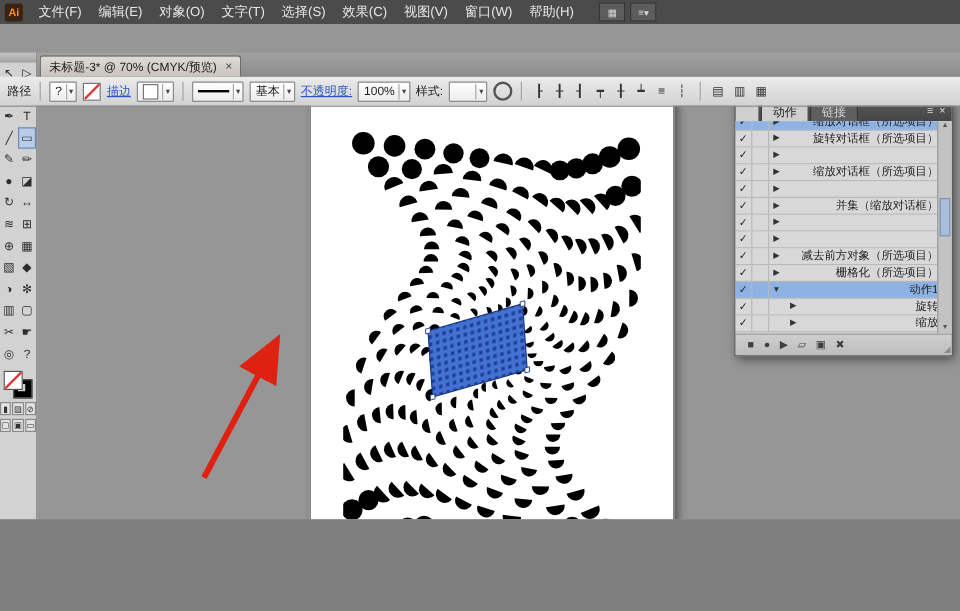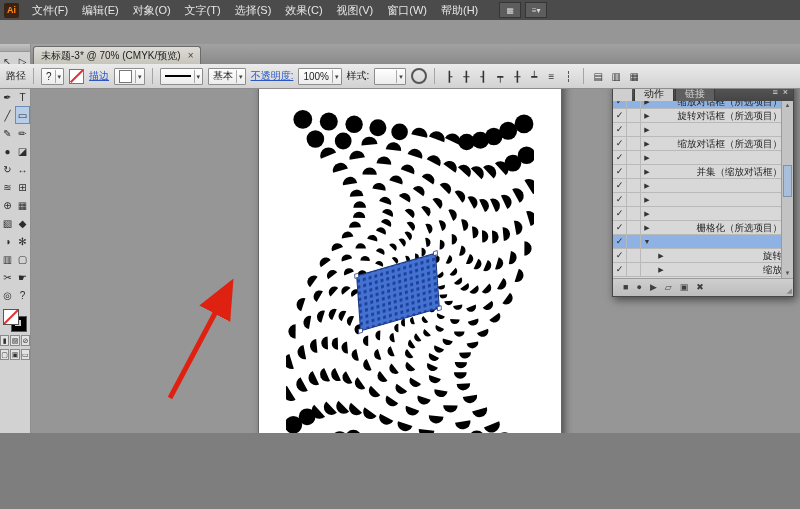--- a/index.html
+++ b/index.html
@@ -537,31 +537,33 @@
           </div>
           <div class="action-row">
             <span class="c">✓</span>
             <span class="b"></span>
             <span class="e">▶</span>
           </div>
           <div class="action-row">
             <span class="c">✓</span>
             <span class="b"></span>
             <span class="e">▶</span>
+            <span class="lab">减去前方对象（所选项目）</span>
           </div>
           <div class="action-row">
             <span class="c">✓</span>
             <span class="b"></span>
             <span class="e">▶</span>
             <span class="lab">栅格化（所选项目）</span>
           </div>
           <div class="action-row selected">
             <span class="c">✓</span>
             <span class="b"></span>
             <span class="e">▼</span>
+            <span class="lab">动作1</span>
           </div>
           <div class="action-row child">
             <span class="c">✓</span>
             <span class="b"></span>
             <span class="e">▶</span>
             <span class="lab">旋转</span>
           </div>
           <div class="action-row child">
             <span class="c">✓</span>
             <span class="b"></span>

